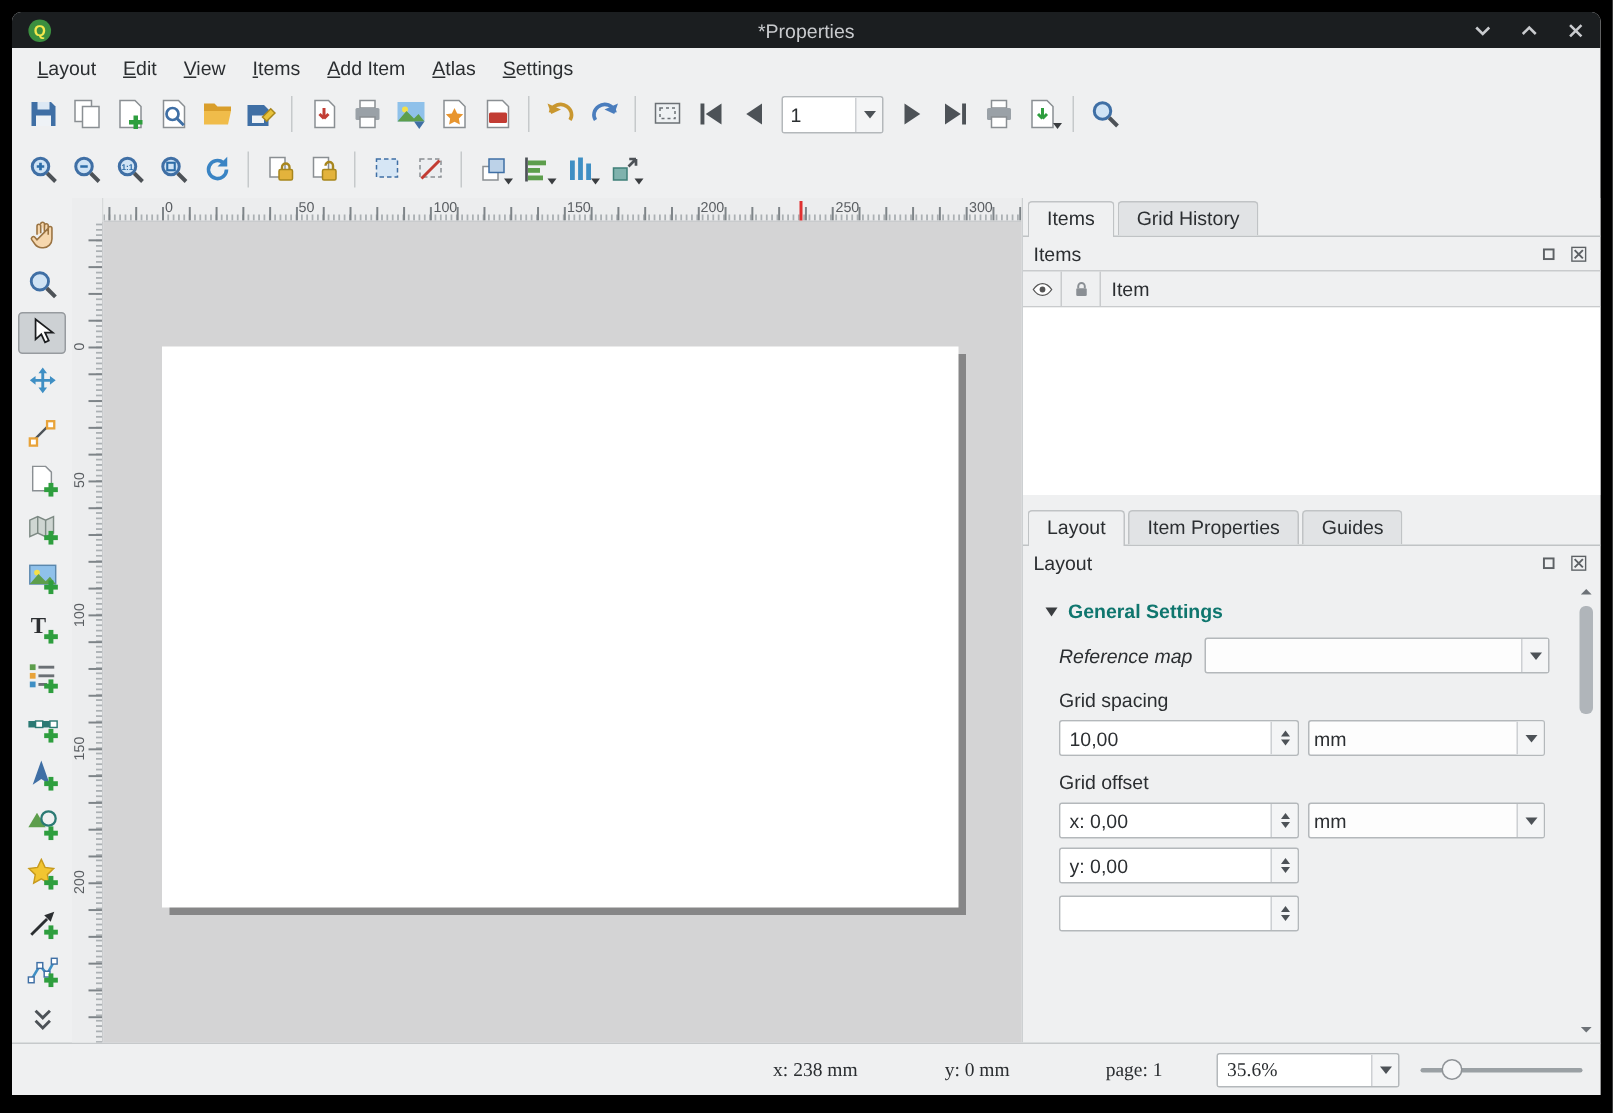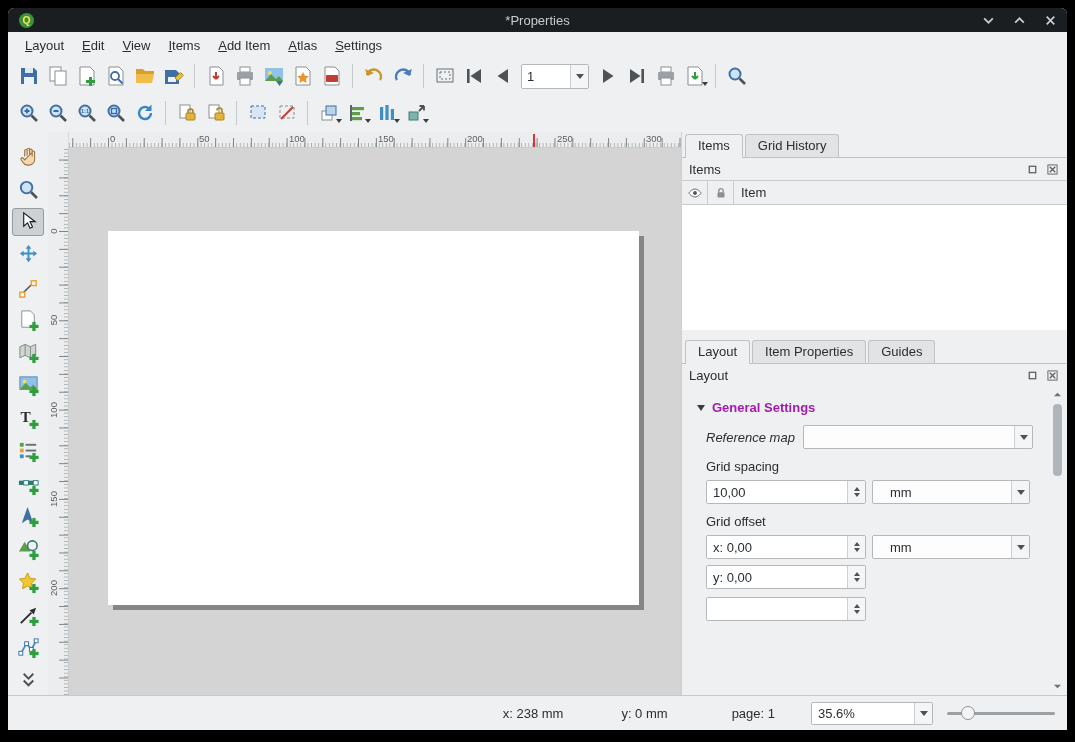--- a/index.html
+++ b/index.html
@@ -62,42 +62,42 @@
   .dock-btn{width:15px;height:15px;margin-left:5px;display:flex;align-items:center;justify-content:center;}
   .dock-btn svg{width:11px;height:11px;display:block;}
   .items-header{display:flex;height:23px;border:1px solid #c9cbcd;border-left:none;border-right:none;background:#eff0f1;flex:0 0 auto;}
   .col-ico{width:25px;border-right:1px solid #c9cbcd;display:flex;align-items:center;justify-content:center;}
   .col-ico svg{width:14px;height:14px;}
   .col-item{flex:1;display:flex;align-items:center;padding-left:7px;}
   .items-list{height:125px;background:#fff;flex:0 0 auto;}
   .dock-gap{height:8px;flex:0 0 auto;}
   .layout-body{flex:1;position:relative;min-height:0;}
   .layout-content{position:absolute;inset:0 20px 0 0;overflow:hidden;padding:4px 14px 0 15px;}
-  .section-header{display:flex;align-items:center;gap:7px;font-weight:bold;margin:10px 0 10px;color:#a21caf;}
+  .section-header{display:flex;align-items:center;gap:7px;font-weight:bold;margin:10px 0 10px;color:#0f766e;}
   .tri-down{width:0;height:0;border:4.5px solid transparent;border-top:6px solid #3a3d40;margin-top:5px;}
   .flabel{color:#2b2e31;}
   .field-row{display:flex;align-items:center;margin:4px 0 8px 9px;}
   .field-row .flabel{width:97px;flex:0 0 auto;font-style:italic;}
   .combo{display:inline-flex;align-items:stretch;height:24px;border:1px solid #b4b8bb;border-radius:2px;background:#fdfdfd;box-sizing:border-box;}
-  .combo .cval{flex:1;display:flex;align-items:center;padding:0 17px;}
+  .combo .cval{flex:1;display:flex;align-items:center;padding:0 3px;}
   .combo.grow{flex:1;}
   .glabel{margin:10px 0 6px 9px;}
   .pair-row{display:flex;gap:6px;margin:0 0 8px 9px;align-items:flex-start;}
   .spin{display:inline-flex;width:160px;height:24px;border:1px solid #b4b8bb;border-radius:2px;background:#fff;box-sizing:border-box;overflow:hidden;}
   .spin input{flex:1;min-width:0;border:none;outline:none;padding:0 6px;font-size:13px;font-family:inherit;color:#2b2e31;background:#fff;}
   .spin-btns{width:17px;border-left:1px solid #cdd0d3;background:#f4f5f6;display:flex;flex-direction:column;align-items:center;justify-content:center;gap:2px;}
   .sarr-up{width:0;height:0;border:3.5px solid transparent;border-bottom:4.5px solid #4d5257;}
   .sarr-dn{width:0;height:0;border:3.5px solid transparent;border-top:4.5px solid #4d5257;}
   .unit-combo{width:158px;}
   .offset-col{display:flex;flex-direction:column;gap:6px;}
   .vscroll{position:absolute;right:3px;top:2px;bottom:2px;width:13px;}
   .vs-arr{position:absolute;left:2px;width:9px;height:9px;}
   .vs-thumb{position:absolute;left:2px;width:9px;top:16px;height:72px;background:#b0b5ba;border-radius:4px;}
   
-  .statusbar{height:34px;border-top:1px solid #c6c9cb;display:flex;align-items:center;padding:0 10px;flex:0 0 auto;background:#eff0f1;}
+  .statusbar{height:34px;border-top:1px solid #c6c9cb;display:flex;align-items:center;padding:0 10px;flex:0 0 auto;background:#eff0f1;font-family:Liberation Serif, serif;}
   .sb-fill{flex:1;}
   .sb-x{margin-right:58px;}
   .sb-y{margin-right:64px;}
   .sb-page{margin-right:36px;text-align:center;}
   .zoom-combo{display:inline-flex;width:122px;height:23px;border:1px solid #b4b8bb;border-radius:2px;background:#fff;box-sizing:border-box;overflow:hidden;margin-right:14px;gap:14px;}
   .zoom-combo input{flex:1;min-width:0;border:none;outline:none;padding:0 6px;font-size:13px;font-family:inherit;background:#fff;color:#2b2e31;}
   .slider{width:108px;height:20px;position:relative;margin-right:2px;}
   .slider .track{position:absolute;left:0;right:0;top:9px;height:3px;background:#9aa0a4;border-radius:2px;}
   .slider .thumb{position:absolute;left:14px;top:3px;width:14px;height:14px;border-radius:50%;background:#f4f5f6;border:1px solid #8f9397;box-sizing:border-box;}
 </style>

